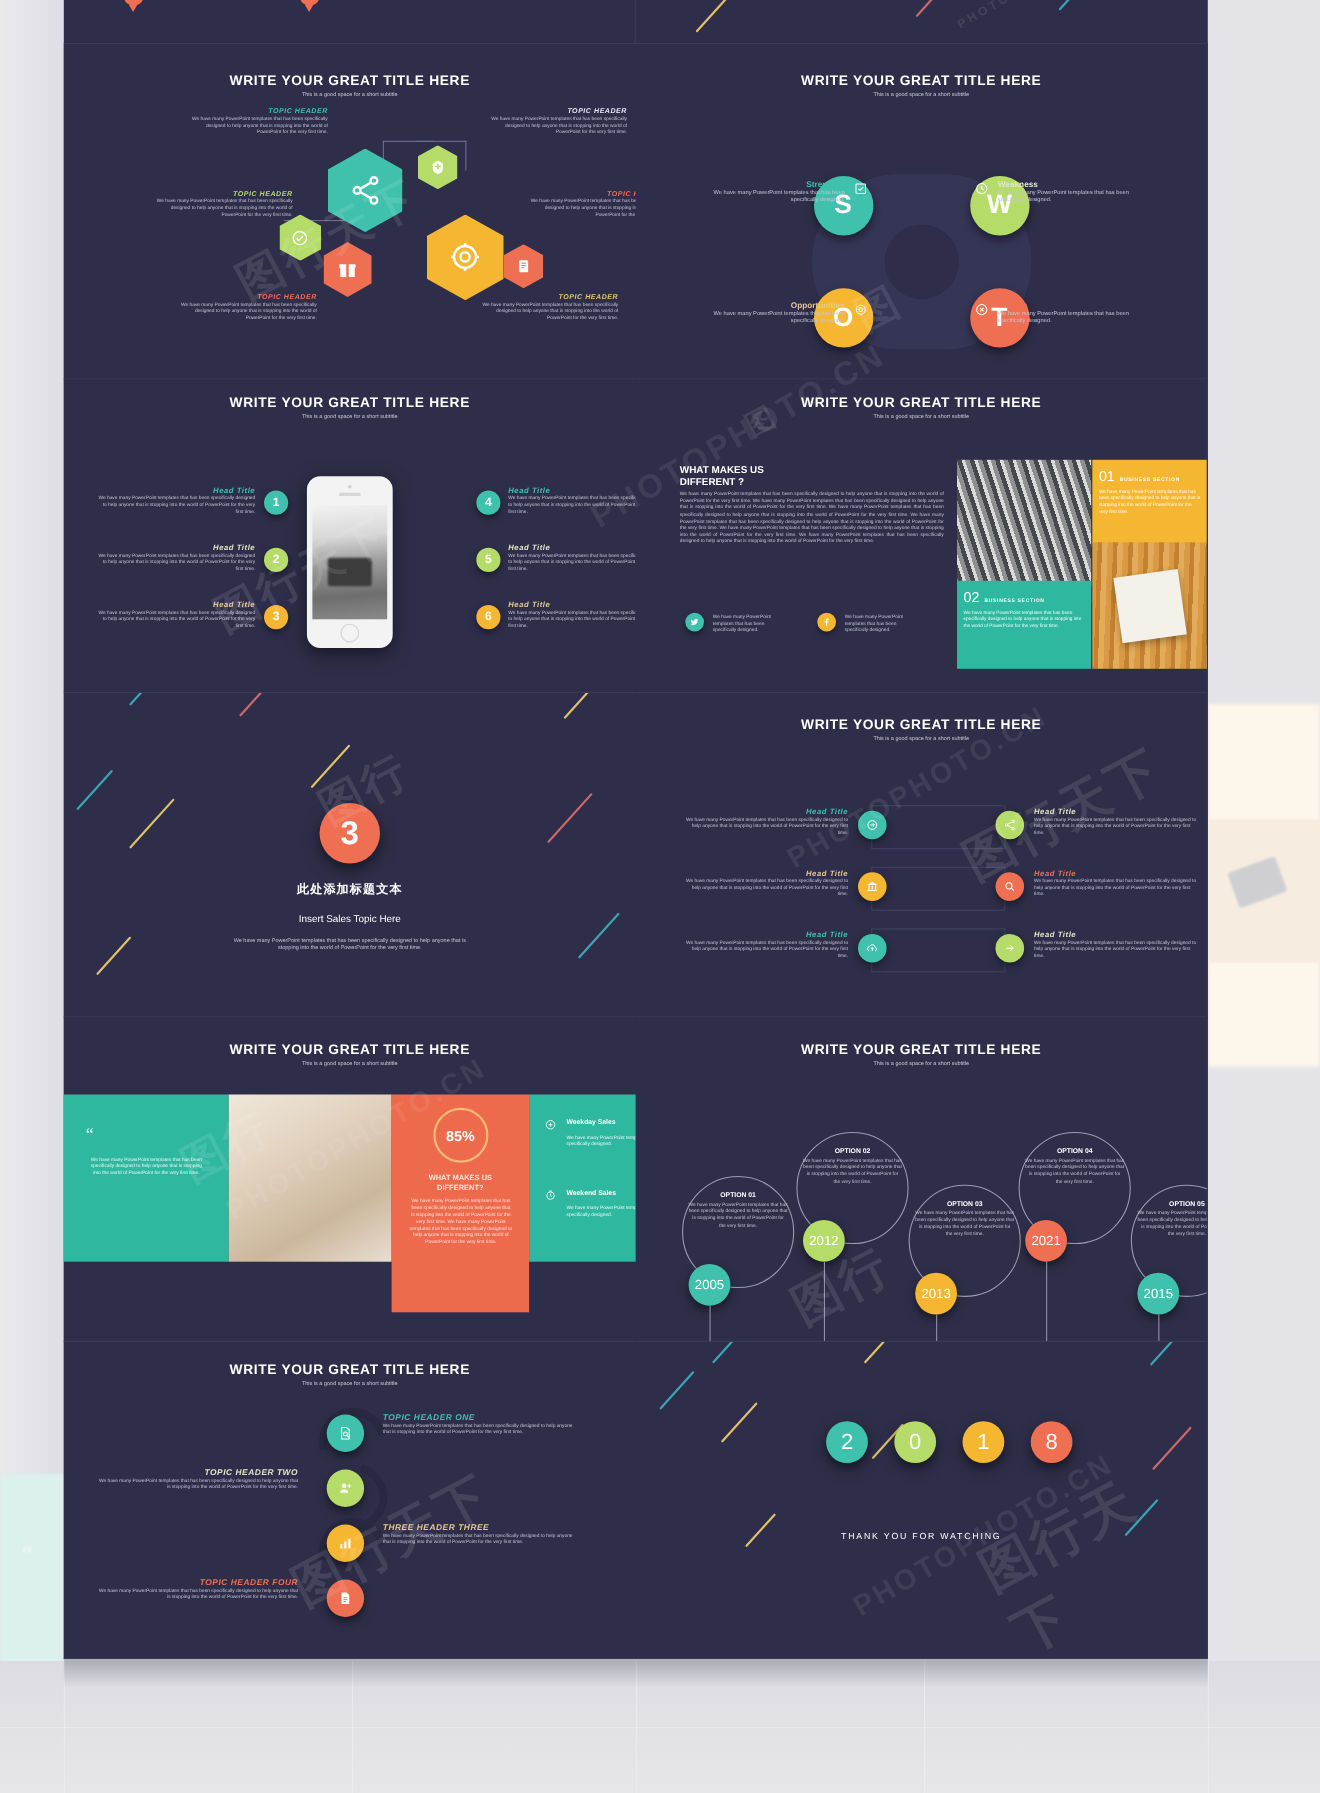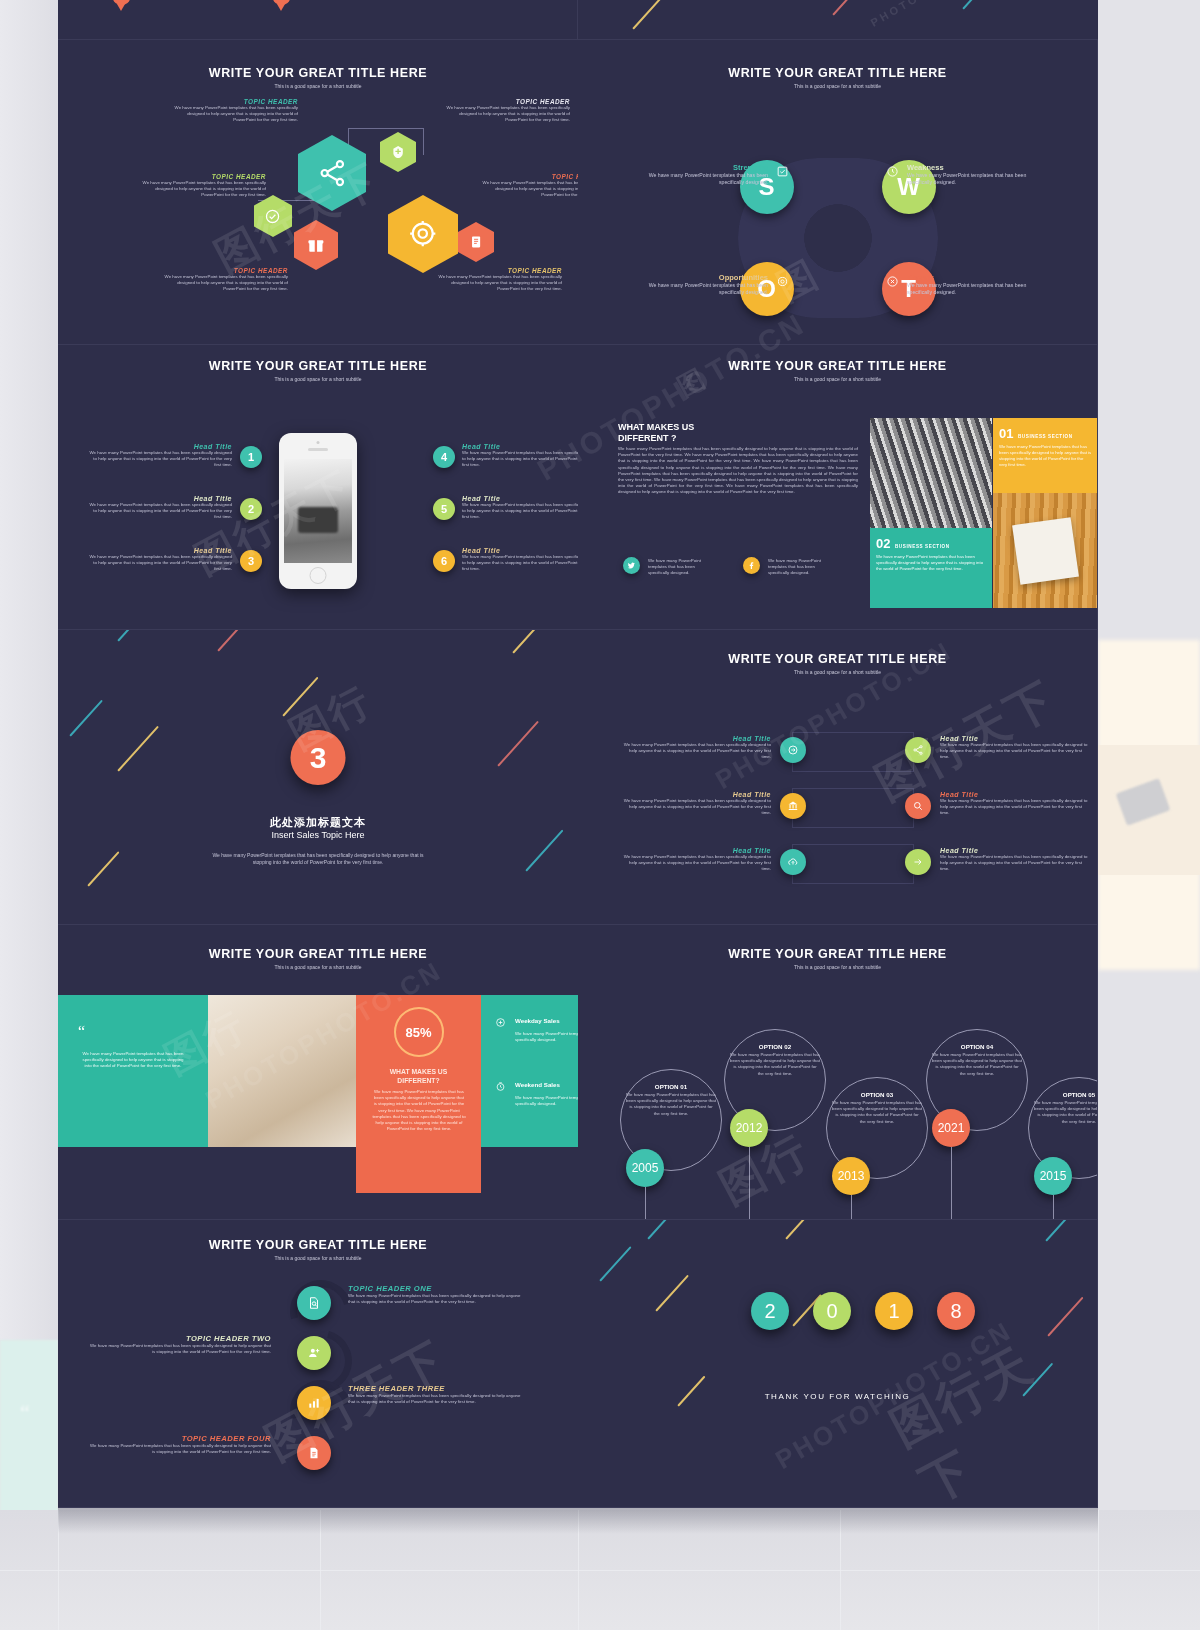--- a/index.html
+++ b/index.html
@@ -94,21 +94,21 @@
   .ph-img{position:absolute;background-repeat:no-repeat;}
   .img-arch{background:
       repeating-linear-gradient(72deg,#d6d6d6 0 3px,#8e8e90 3px 7px,#4a4a50 7px 11px);
     filter:contrast(1.05);}
   .img-wood{background:
       repeating-linear-gradient(92deg,#d99a45 0 5px,#c2822f 5px 9px,#e3ab5a 9px 14px);}
   .img-wood:after{content:"";position:absolute;left:22%;top:24%;width:56%;height:52%;
     background:#f4f1ea;transform:rotate(-8deg);box-shadow:0 3px 7px rgba(0,0,0,.3);}
   .card01{position:absolute;background:#f5b731;color:#fff;}
   .card02{position:absolute;background:#2fb8a0;color:#fff;}
-  .cardnum{font-size:13px;font-weight:bold;line-height:13px;}
+  .cardnum{font-size:13px;font-weight:normal;line-height:13px;}
   .cardlbl{font-size:4.6px;letter-spacing:.6px;font-weight:bold;}
   .soc{position:absolute;width:17px;height:17px;border-radius:50%;display:flex;align-items:center;
     justify-content:center;color:#fff;box-shadow:0 3px 6px rgba(0,0,0,.4);}
 
   
   .bigcircle{position:absolute;left:50%;transform:translateX(-50%);width:55px;height:55px;
     border-radius:50%;background:#ef6f52;display:flex;align-items:center;justify-content:center;
     color:#fff;font-size:30px;font-weight:bold;box-shadow:0 6px 14px rgba(0,0,0,.5);}
 
   
@@ -427,21 +427,21 @@
     <div class="stripe" style="left:30px;top:255px;width:46px;background:#e0c06a;transform:rotate(-48deg);"></div>
     <div class="stripe" style="left:160px;top:20px;width:44px;background:#c96a6a;transform:rotate(-48deg);"></div>
     <div class="stripe" style="left:455px;top:22px;width:52px;background:#e0c06a;transform:rotate(-48deg);"></div>
     <div class="stripe" style="left:440px;top:135px;width:60px;background:#c96a6a;transform:rotate(-48deg);"></div>
     <div class="stripe" style="left:468px;top:240px;width:55px;background:#3aa6b5;transform:rotate(-48deg);"></div>
     <div class="stripe" style="left:225px;top:85px;width:52px;background:#e0c06a;transform:rotate(-48deg);"></div>
 
     <div class="bigcircle" style="top:100px;">
       <span>3</span>
     </div>
-    <div class="cn-title" style="top:185px;font-size:11px;letter-spacing:1px;">此处添加标题文本</div>
+    <div class="cn-title" style="top:171px;font-size:11px;letter-spacing:1px;">此处添加标题文本</div>
     <div class="cn-title" style="top:200px;font-size:9px;font-weight:normal;">Insert Sales Topic Here</div>
     <div class="tiny" style="position:absolute;left:50%;transform:translateX(-50%);top:222px;width:230px;text-align:center;font-size:5px;line-height:7px;">We have many PowerPoint templates that has been specifically designed to help anyone that is stopping into the world of PowerPoint for the very first time.</div>
     <div class="wm" style="left:230px;top:60px;font-size:40px;transform:rotate(-28deg);">图行</div>
   </div>
 
   <div class="slide">
     <div class="s-title" style="top:22px;font-size:12.5px;">WRITE YOUR GREAT TITLE HERE</div>
     <div class="s-sub" style="top:39px;font-size:5px;">This is a good space for a short subtitle</div>
 
     <div class="rbox" style="left:214px;top:102px;width:120px;height:38px;"></div>

